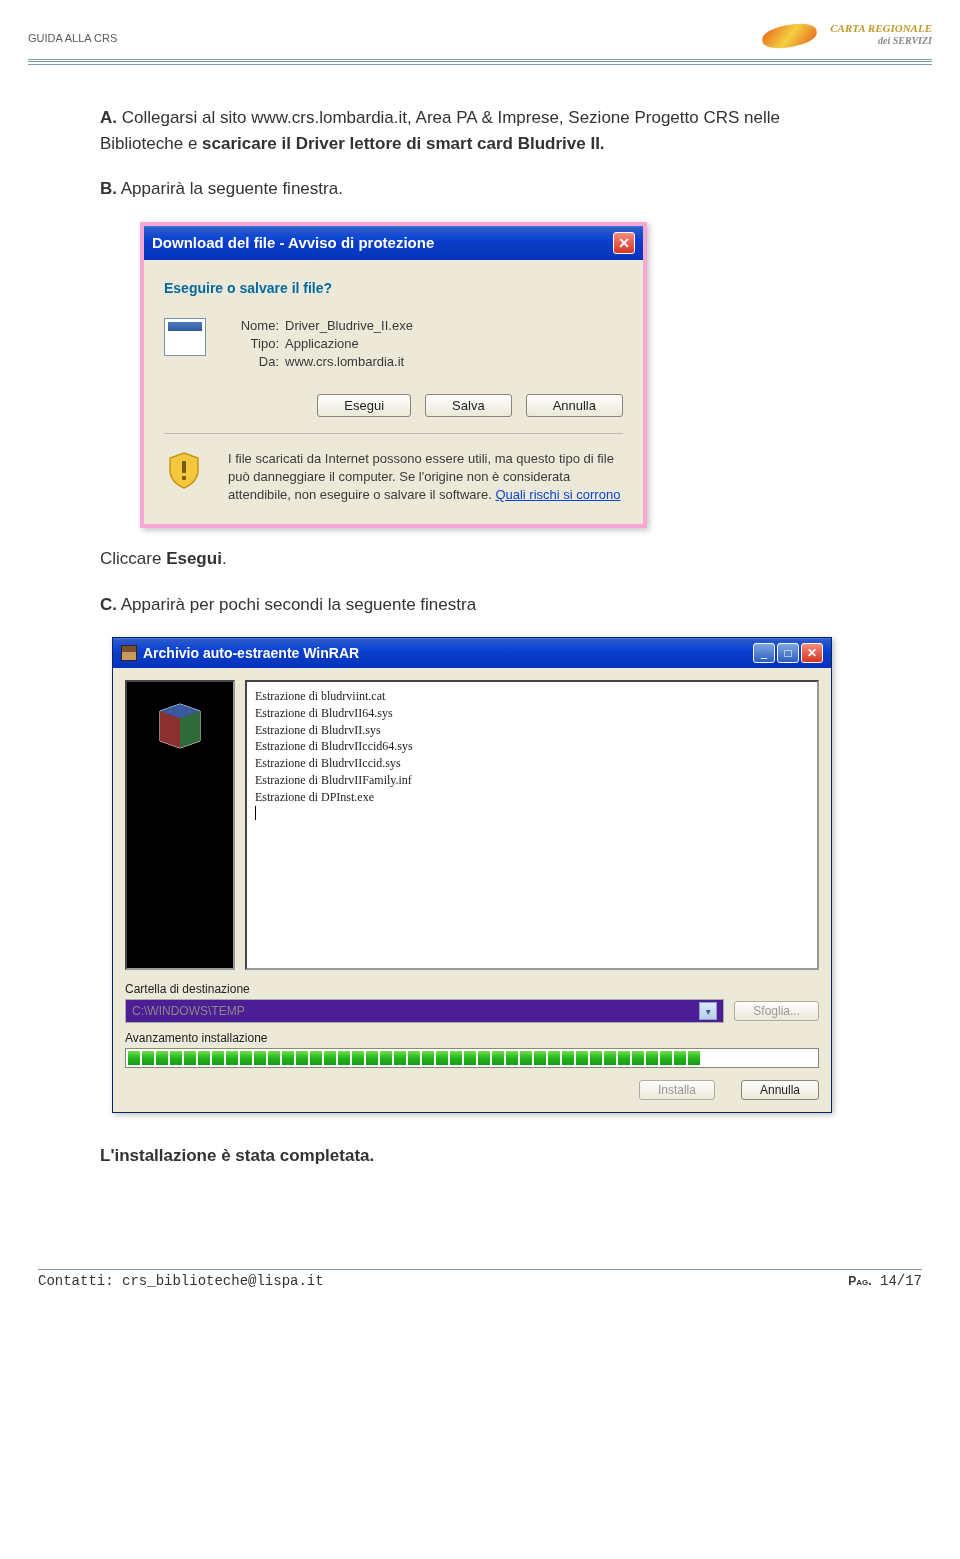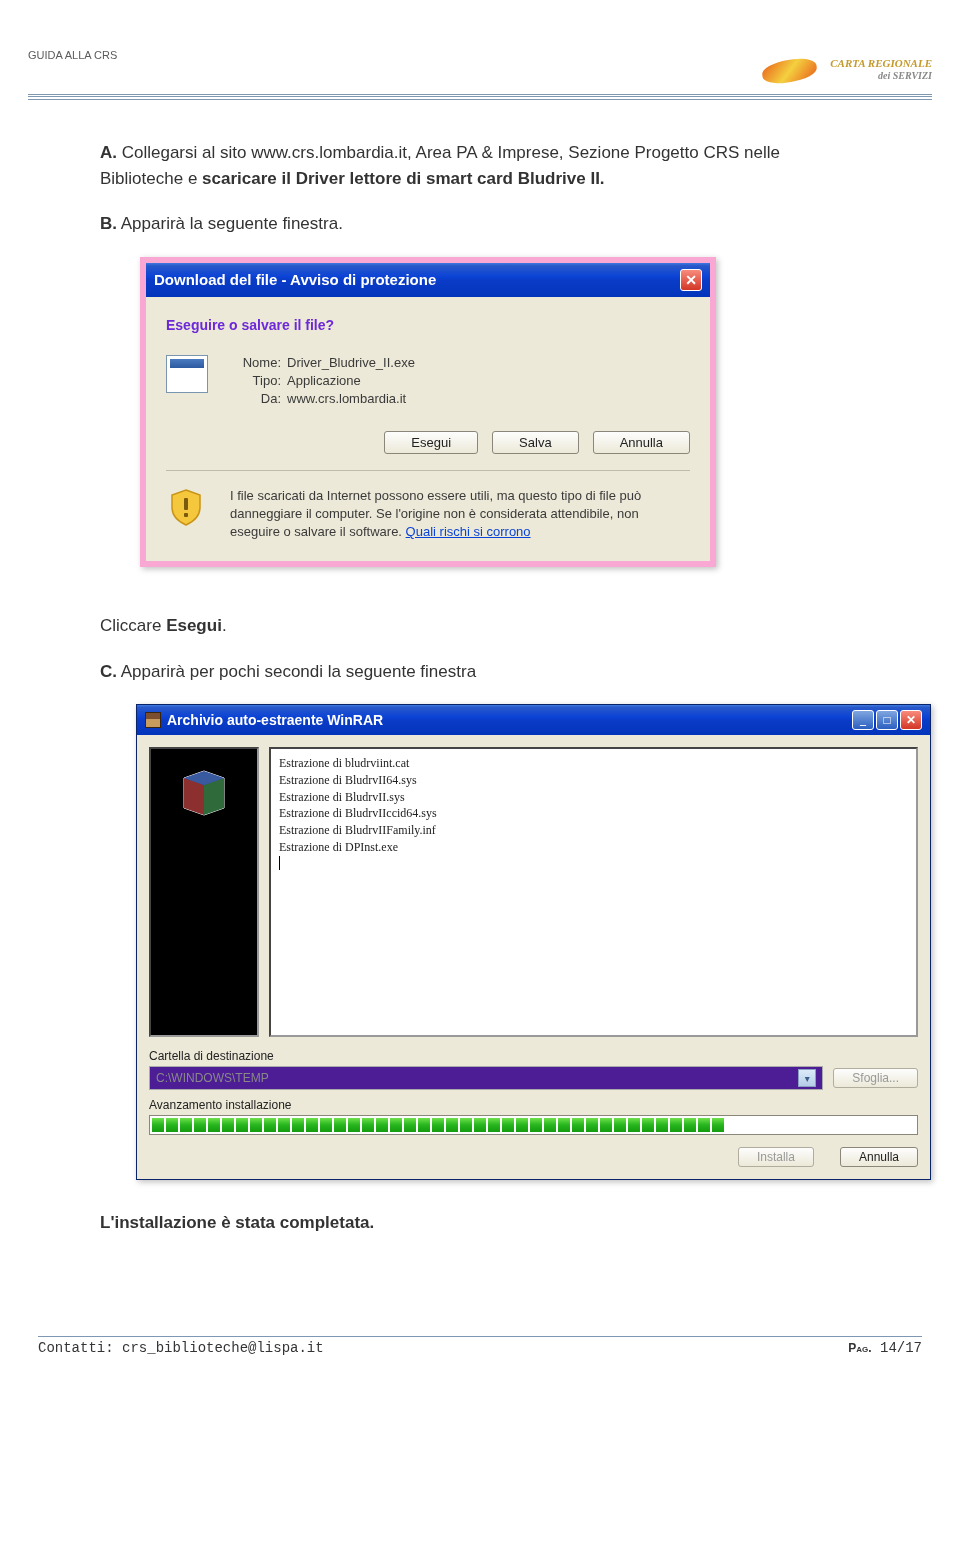--- a/index.html
+++ b/index.html
@@ -26,21 +26,20 @@
     .header-title {
       font-size: 11px;
       font-variant: small-caps;
       color: #5b5b5b;
     }
     
     .logo {
       width: 170px;
       height: 35px;
       position: relative;
-      margin-top: 35px;
     }
     
     .logo-text {
       position: absolute;
       right: 0;
       top: 2px;
       font-style: italic;
       font-family: Georgia, serif;
       font-size: 11px;
       color: #c49a2c;
@@ -80,24 +79,24 @@
     .para {
       font-size: 17px;
       line-height: 1.5;
       margin-bottom: 20px;
     }
     
     .bold { font-weight: bold; }
     
     
     .xp-dialog {
-      border: 6px solid #f9a8d4;
-      width: 576px;
+      border: 4px solid #f9a8d4;
+      width: 507px;
       margin-left: 40px;
-      margin-bottom: 46px;
+      margin-bottom: 18px;
       box-shadow: 2px 2px 6px rgba(0,0,0,0.25);
     }
     
     .xp-titlebar {
       background: linear-gradient(to bottom, #3e7ae0 0%, #2858c8 8%, #0b43d6 40%, #0a3cc8 50%, #0234bb 100%);
       color: #fff;
       padding: 6px 8px;
       font-weight: bold;
       font-size: 15px;
       font-family: "Trebuchet MS", Tahoma, sans-serif;
@@ -122,21 +121,21 @@
     
     .xp-body {
       background: #ece9d8;
       padding: 20px;
       font-family: Tahoma, sans-serif;
     }
     
     .q {
       font-weight: bold;
       font-size: 14px;
-      color: #6d28d9;
+      color: #0369a1;
       margin-bottom: 22px;
     }
     
     .file-row {
       display: flex;
       align-items: flex-start;
       gap: 18px;
       margin-bottom: 22px;
     }
     
@@ -208,22 +207,22 @@
     }
     
     .warn-text a {
       color: #0b43d6;
       text-decoration: underline;
     }
     
     
     .xp-dialog2 {
       border: 1px solid #0a246a;
-      width: 795px;
-      margin-left: 36px;
+      width: 720px;
+      margin-left: 12px;
       margin-bottom: 30px;
       box-shadow: 2px 2px 6px rgba(0,0,0,0.25);
     }
     
     .titlebar2 {
       background: linear-gradient(to bottom, #3e7ae0 0%, #2858c8 8%, #0b43d6 40%, #0a3cc8 50%, #0234bb 100%);
       color: #fff;
       padding: 5px 8px;
       font-weight: bold;
       font-size: 14px;
@@ -496,20 +495,21 @@
                 <polygon points="50,15 30,22 30,52 50,45" fill="#2f6b3a"></polygon>
                 <polygon points="10,15 30,8 50,15 30,22" fill="#3a5aa0"></polygon>
               </svg>
             </div>
           </div>
           <div class="right-box">
             <div>Estrazione di bludrviint.cat</div>
             <div>Estrazione di BludrvII64.sys</div>
             <div>Estrazione di BludrvII.sys</div>
             <div>Estrazione di BludrvIIccid64.sys</div>
+            <div>Estrazione di BludrvIIccid.sys</div>
             <div>Estrazione di BludrvIIFamily.inf</div>
             <div>Estrazione di DPInst.exe</div>
             <span class="caret-line"></span>
           </div>
         </div>
 
         <div class="field-label">Cartella di destinazione</div>
         <div class="dest-row">
           <div class="text-input">
             <span>C:\WINDOWS\TEMP</span>

